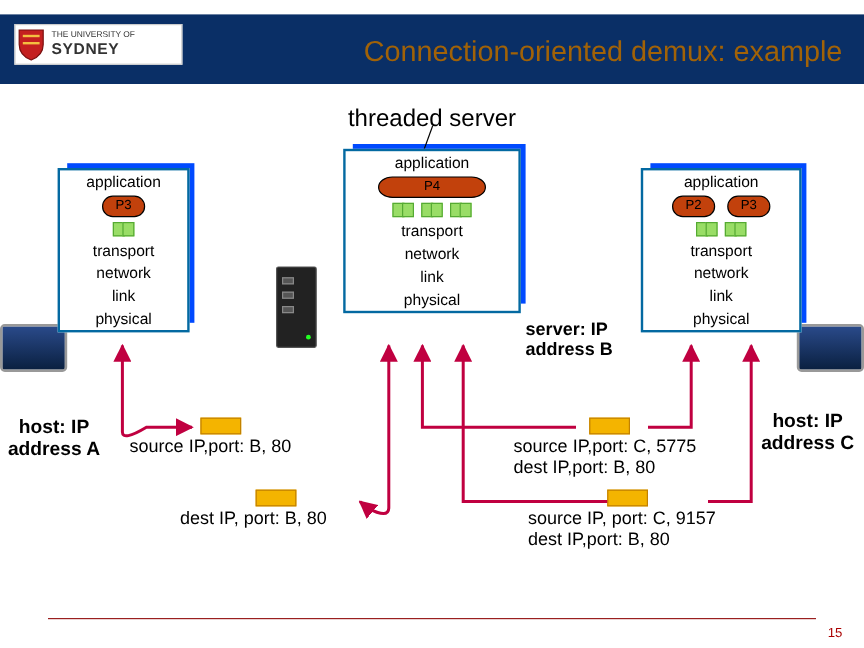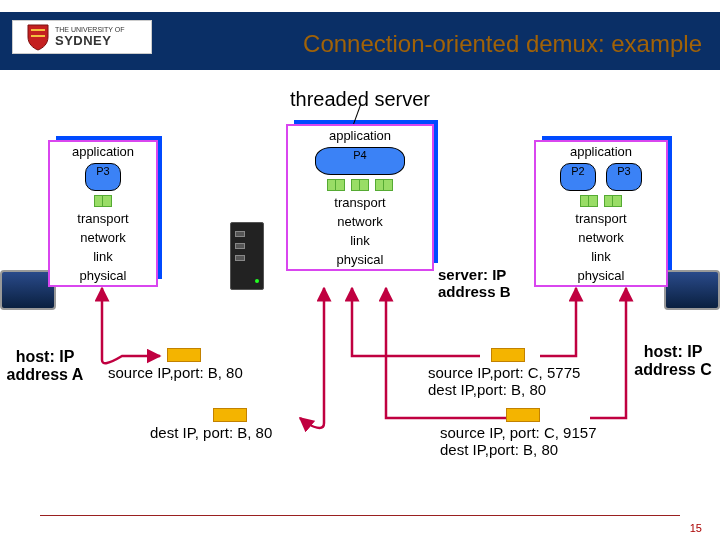--- a/index.html
+++ b/index.html
@@ -1,30 +1,30 @@
 <!DOCTYPE html>
 <html><head>
 <meta charset="utf-8">
 <style>
   * { box-sizing: border-box; margin: 0; padding: 0; }
   body { width: 720px; height: 540px; font-family: Arial, Helvetica, sans-serif; background: #fff; position: relative; overflow: hidden; }
   .header-bar { position: absolute; top: 12px; left: 0; width: 720px; height: 58px; background: #0a2f66; }
-  .logo-box { position: absolute; top: 20px; left: 12px; width: 140px; height: 34px; background: #fff; border: 1px solid #ccc; display: flex; align-items: center; gap: 4px; padding: 2px 12px; }
+  .logo-box { position: absolute; top: 20px; left: 12px; width: 140px; height: 34px; background: #fff; border: 1px solid #ccc; display: flex; align-items: center; gap: 4px; padding: 2px 0; }
   .crest { width: 26px; height: 28px; }
   .crest svg { width: 100%; height: 100%; }
   .uni-text { font-size: 7px; color: #333; line-height: 1.1; }
   .uni-text .sy { font-size: 13px; font-weight: bold; letter-spacing: 0.5px; }
   .title { position: absolute; top: 30px; left: 200px; right: 10px; color: #a16207; font-size: 24px; text-align: right; padding-right: 8px; }
   .subtitle { position: absolute; top: 88px; left: 0; right: 0; text-align: center; font-size: 20px; }
   .canvas { position: absolute; top: 118px; left: 0; width: 720px; height: 360px; }
-  .stack { position: absolute; background: #fff; border: 2px solid #d946ef; }
+  .stack { position: absolute; background: #fff; border: 2px solid #0369a1; }
   .stack .shadow { position: absolute; right: -6px; top: -6px; width: 100%; height: 100%; background: #004aff; z-index: -1; }
   .layer { font-size: 13px; text-align: center; padding: 2px 0; }
   .proc-row { display: flex; justify-content: center; gap: 10px; padding: 2px 4px 4px; }
-  .proc { width: 36px; height: 28px; border: 1.5px solid #000; border-radius: 10px; background: #3b82f6; font-size: 11px; text-align: center; line-height: 15px; position: relative; }
+  .proc { width: 36px; height: 18px; border: 1.5px solid #000; border-radius: 10px; background: #c2410c; font-size: 11px; text-align: center; line-height: 15px; position: relative; }
   .proc.wide { width: 90px; border-radius: 16px/12px; }
   .sockets-row { display: flex; justify-content: center; gap: 6px; padding: 0 4px 4px; }
   .socket { width: 18px; height: 10px; position: relative; }
   .socket::before, .socket::after { content: ""; position: absolute; top: 0; height: 10px; width: 8px; border: 1px solid #5a3; background: #9d6; }
   .socket::before { left: 0; }
   .socket::after { right: 0; }
   .arrow-layer { position: absolute; left: 0; top: 0; width: 100%; height: 100%; pointer-events: none; }
   .packet { position: absolute; font-size: 15px; text-align: left; line-height: 1.15; }
   .packet .hdr { width: 34px; height: 14px; background: #f4b400; border: 1px solid #c28100; margin: 0 auto 2px; }
   .host-label { position: absolute; font-size: 16px; font-weight: bold; text-align: center; line-height: 1.15; }

